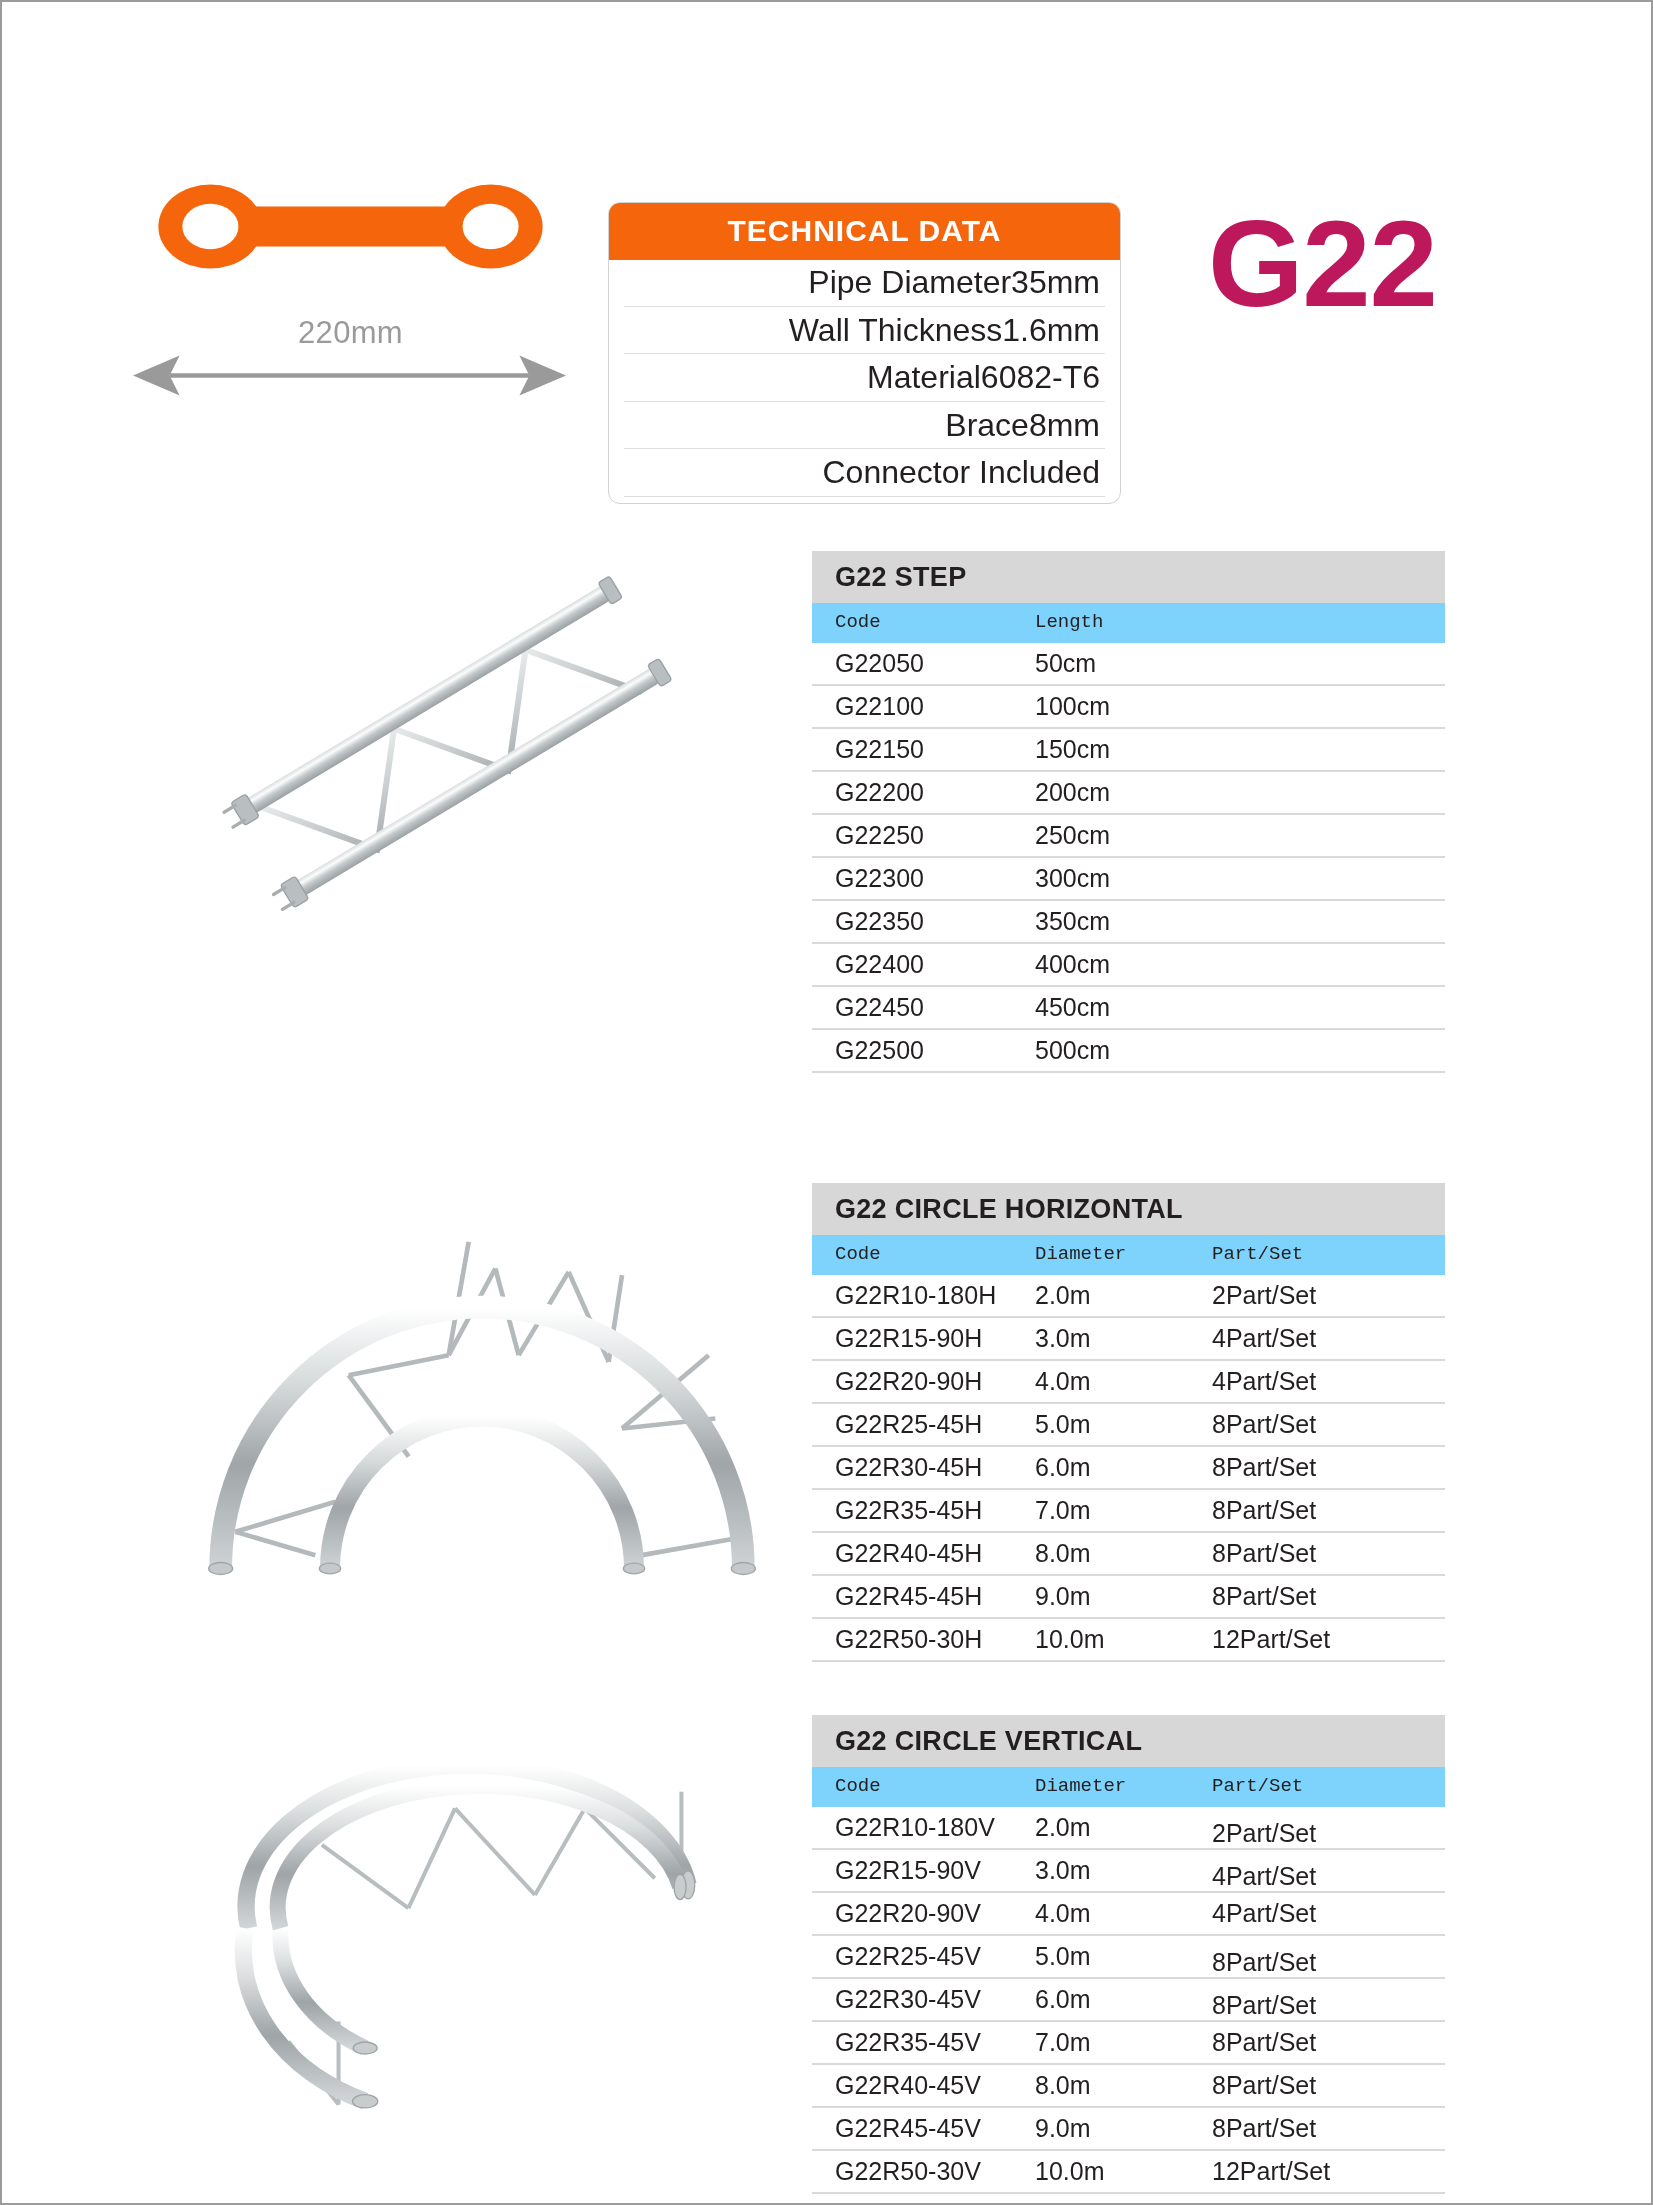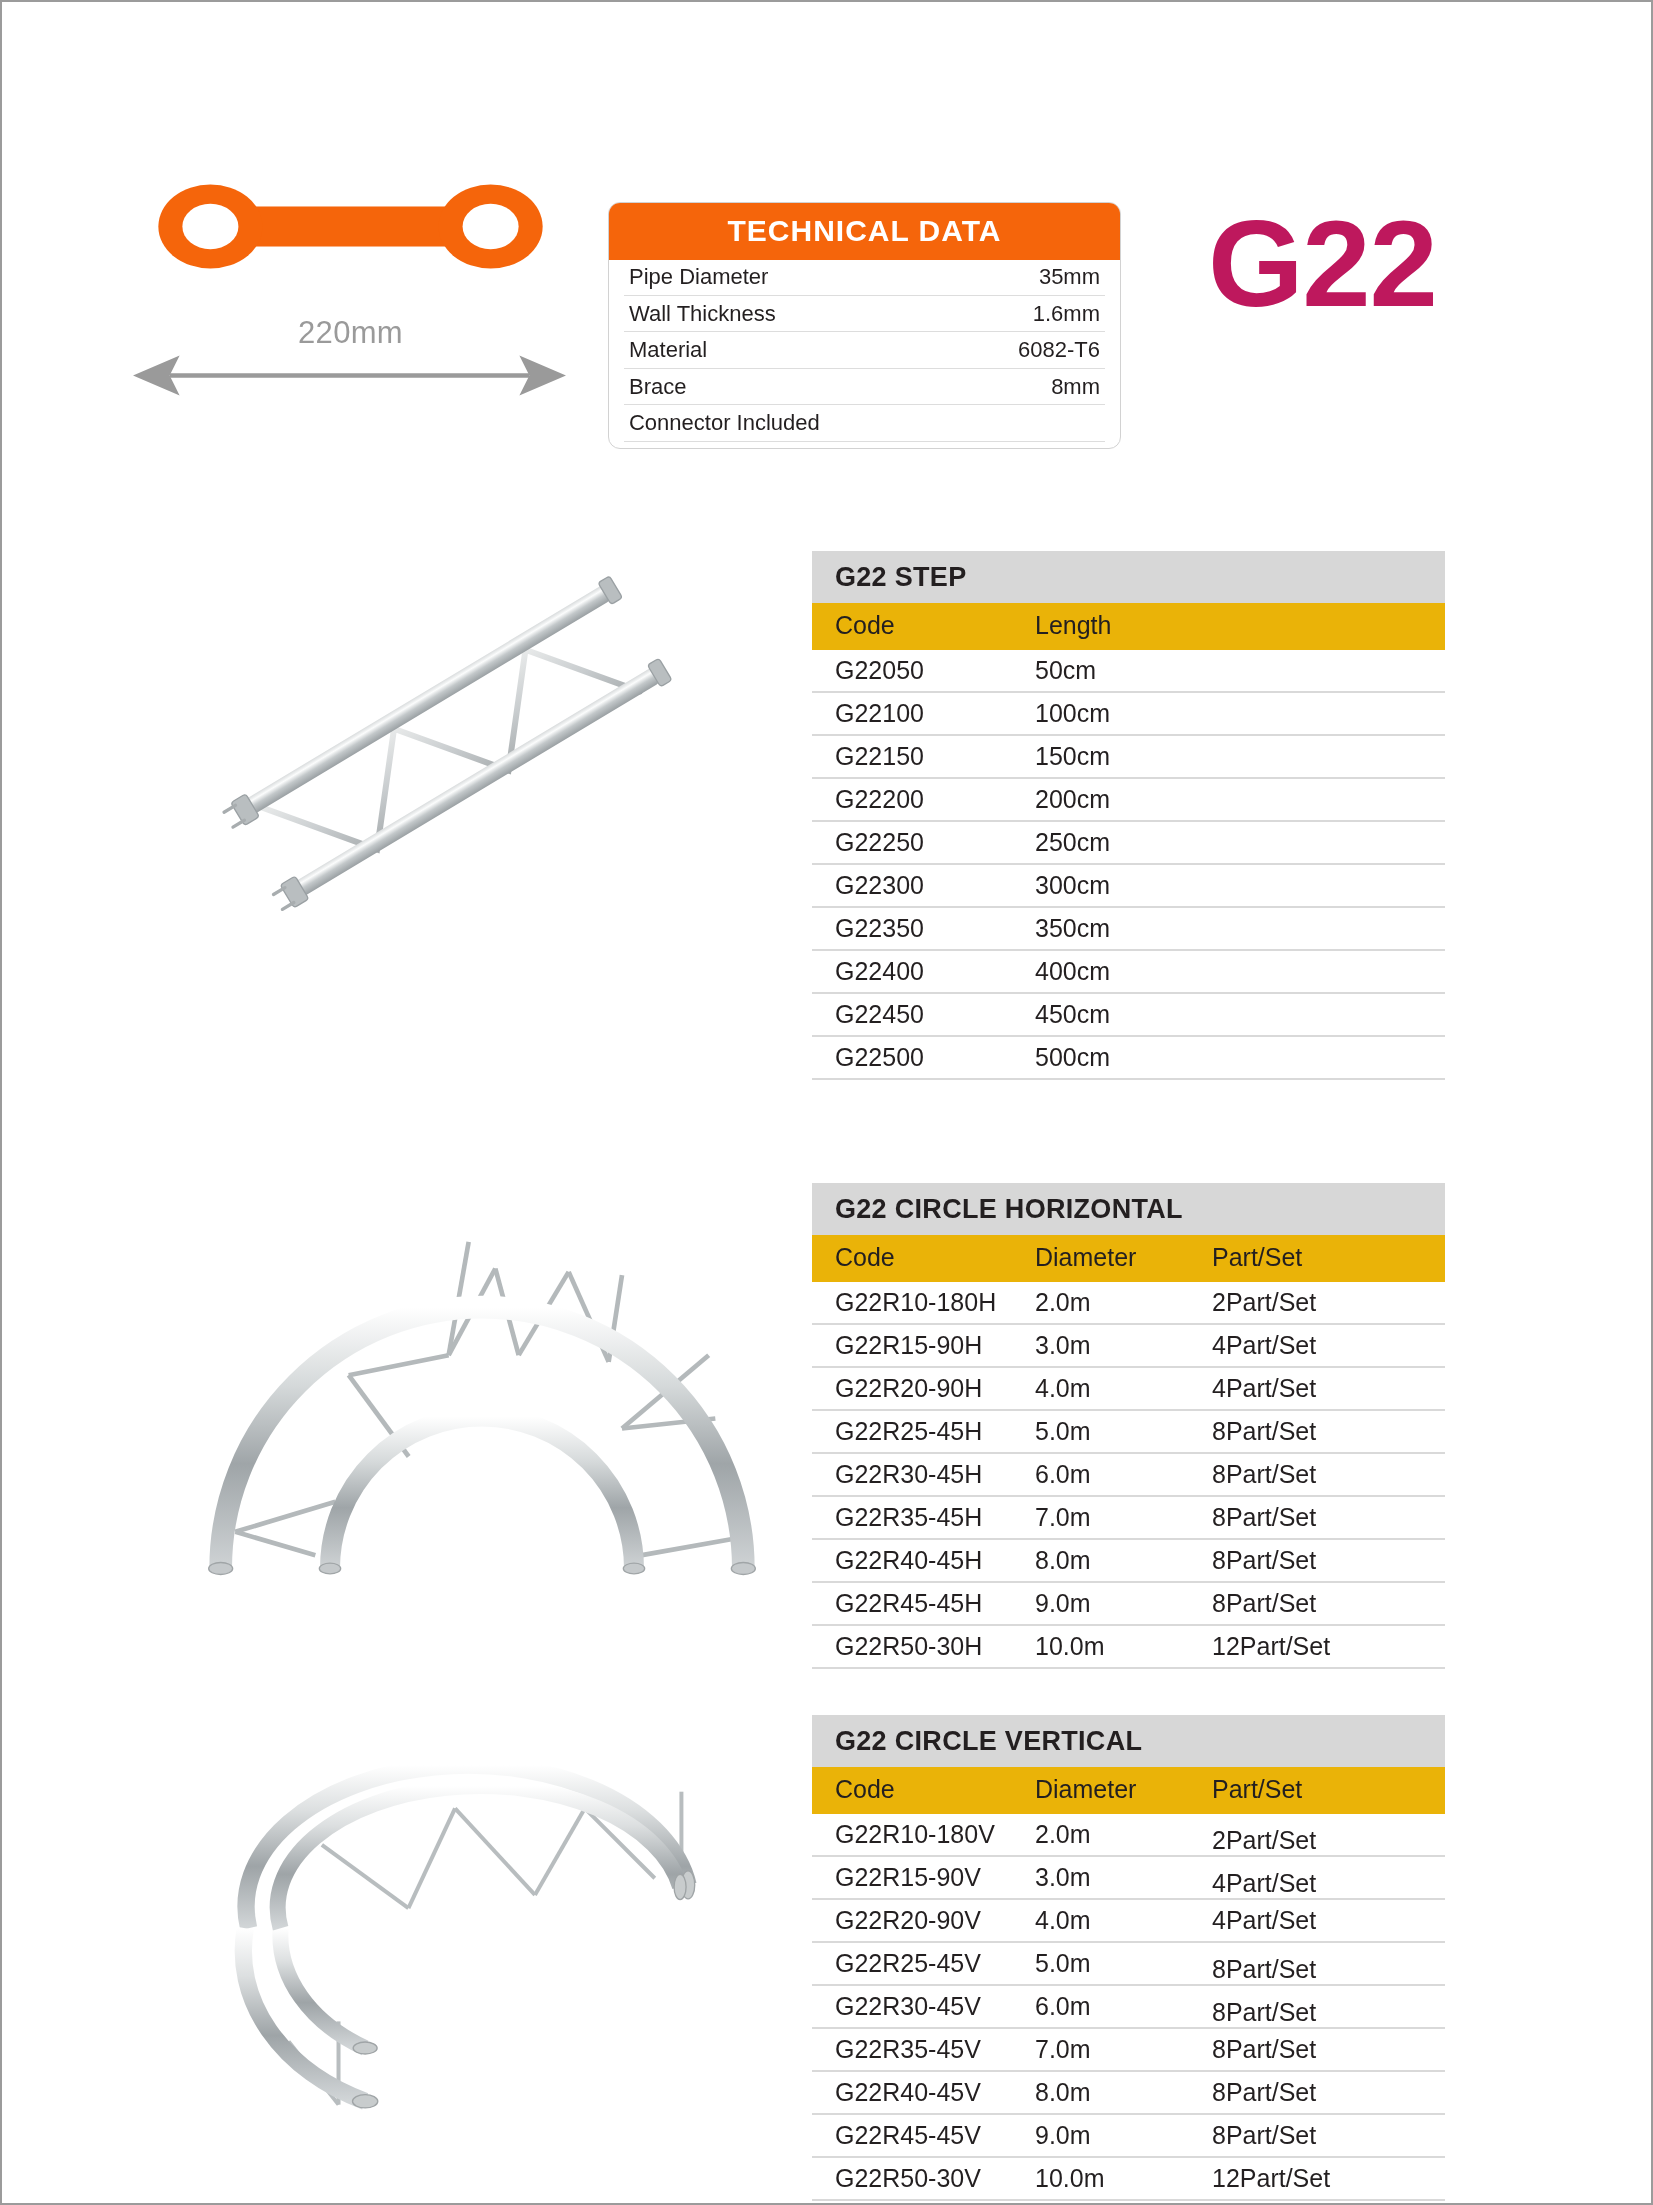--- a/index.html
+++ b/index.html
@@ -29,44 +29,45 @@
     background:#fff; border:1.3px solid #d2d2d2; border-radius:12px;
     overflow:hidden;
   }
   .tech-head {
     background:#F5650B; color:#fff; text-align:center;
     font-size:30px; font-weight:bold; letter-spacing:1px;
     padding:10.7px 0 12px 0;
   }
   .tech-body { padding:0 14.7px 6.7px 14.7px; }
   .tech-row {
-    display:flex; justify-content:space-between; align-items:baseline;
-    font-size:22px; color:#231f20;
+    display:flex; justify-content:flex-end; align-items:baseline;
+    font-size:32px; color:#231f20;
     padding:4.7px 5.3px 4.7px 5.3px;
     border-bottom:1.3px solid #dddddd;
   }
   .tech-row:last-child { border-bottom:1.3px solid #dddddd; }
   .tech-row .val { font-weight:400; }
 
   .g22-title {
     position:absolute; left:1206px; top:200px;
     font-size:123px; font-weight:bold; color:#be185d;
     letter-spacing:-1.3px; line-height:1;
   }
 
   
   .ptable { position:absolute; width:633px; left:810px; }
   .ptable .t-title {
     background:#d7d7d7; color:#231f20;
     font-size:27px; font-weight:bold; letter-spacing:0.3px;
     padding:10.7px 0 10.7px 23px;
   }
   .ptable .t-colhead {
-    background:#eab308; display:flex; font-size:25px; color:#231f20;
+    background:#7dd3fc; display:flex; font-size:19px; color:#231f20;
     padding:8px 0 9.3px 0;
+    font-family:Liberation Mono, monospace;
   }
   .ptable .t-row {
     display:flex; font-size:25px; color:#231f20;
     padding:6px 0 6px 0;
     border-bottom:2px solid #d9d9d9;
   }
   .ptable .c1 { width:223px; padding-left:23px; }
   .ptable .c2 { width:177px; }
   .ptable .c3 { width:200px; }
 

